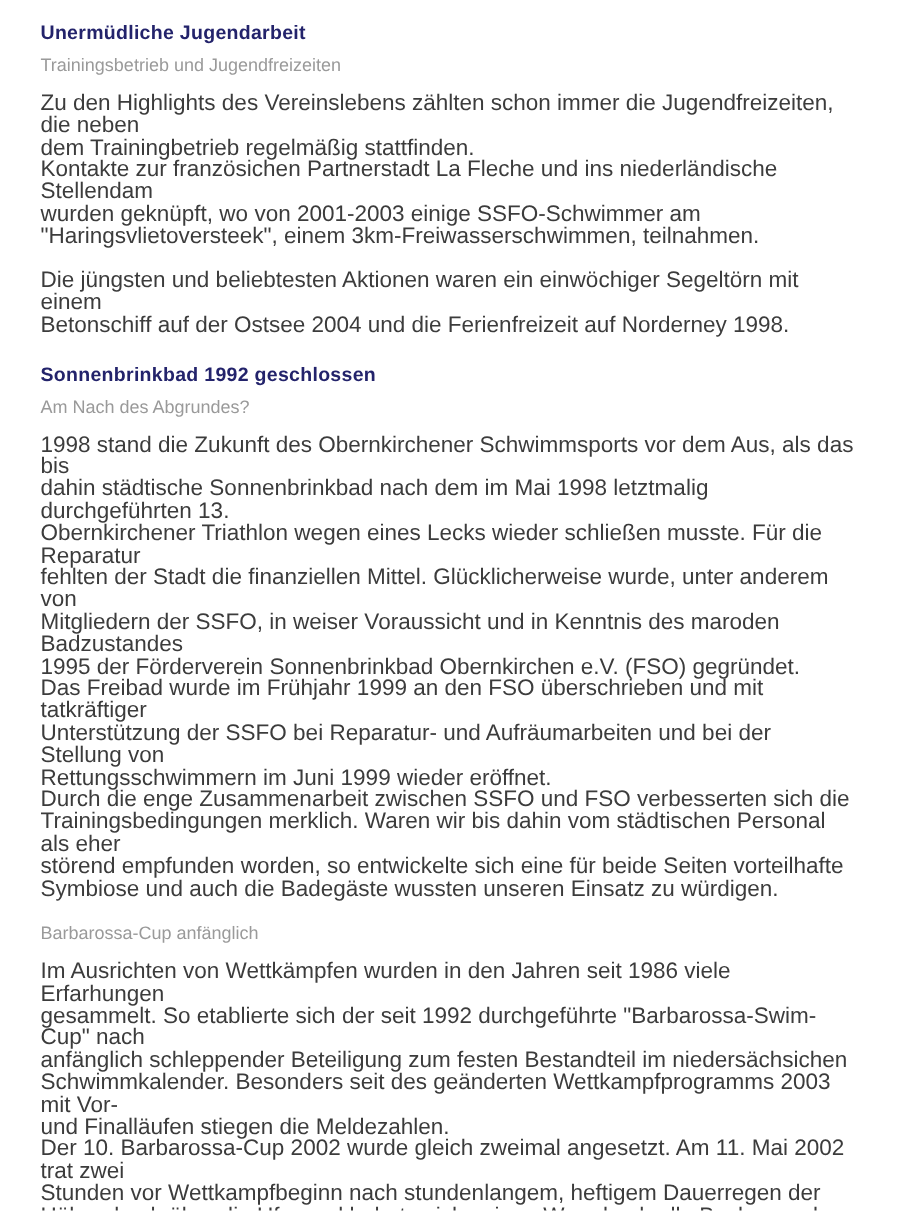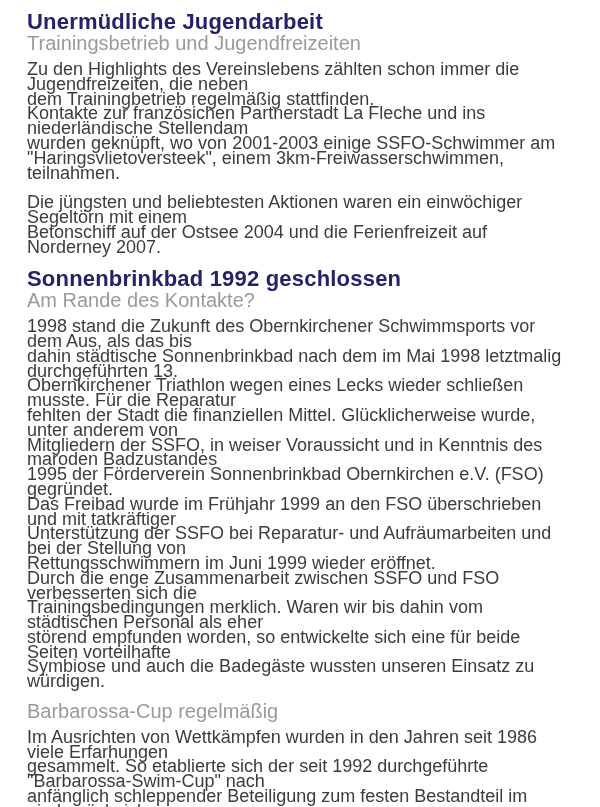--- a/index.html
+++ b/index.html
@@ -13,79 +13,79 @@
   .doc {
     box-sizing: border-box;
     width: 600px;
     padding: 12px 28px 0 27px;
     font-family: "Liberation Sans", sans-serif;
   }
   .sec {
     margin: 0 0 11px 0;
   }
   .sec-heading {
-    font-size: 22px;
+    font-size: 13px;
     line-height: 19px;
     font-weight: bold;
     color: #23236b;
     margin: 0 0 5px 0;
     letter-spacing: 0.2px;
   }
   .sec-subheading {
-    font-size: 20px;
+    font-size: 12px;
     line-height: 15px;
     font-weight: normal;
     color: #9a9a9a;
     margin: 0 0 11px 0;
   }
   .para {
-    font-size: 18px;
+    font-size: 15px;
     line-height: 14.8px;
     color: #3c3c3c;
     white-space: pre-line;
     margin: 0 0 14.8px 0;
   }
 </style>
 </head>
 <body>
 
 <main class="doc">
 
   <section class="sec">
     <h1 class="sec-heading">Unermüdliche Jugendarbeit</h1>
     <h2 class="sec-subheading">Trainingsbetrieb und Jugendfreizeiten</h2>
     <p class="para">Zu den Highlights des Vereinslebens zählten schon immer die Jugendfreizeiten, die neben
 dem Trainingbetrieb regelmäßig stattfinden.
 Kontakte zur französichen Partnerstadt La Fleche und ins niederländische Stellendam
 wurden geknüpft, wo von 2001-2003 einige SSFO-Schwimmer am
 "Haringsvlietoversteek", einem 3km-Freiwasserschwimmen, teilnahmen.</p>
     <p class="para">Die jüngsten und beliebtesten Aktionen waren ein einwöchiger Segeltörn mit einem
-Betonschiff auf der Ostsee 2004 und die Ferienfreizeit auf Norderney 2007.</p>
+Betonschiff auf der Ostsee 2004 und die Ferienfreizeit auf Norderney 1998.</p>
   </section>
 
   <section class="sec">
     <h1 class="sec-heading">Sonnenbrinkbad 1992 geschlossen</h1>
-    <h2 class="sec-subheading">Am Rande des Kontakte?</h2>
+    <h2 class="sec-subheading">Am Nach des Abgrundes?</h2>
     <p class="para">1998 stand die Zukunft des Obernkirchener Schwimmsports vor dem Aus, als das bis
 dahin städtische Sonnenbrinkbad nach dem im Mai 1998 letztmalig durchgeführten 13.
 Obernkirchener Triathlon wegen eines Lecks wieder schließen musste. Für die Reparatur
 fehlten der Stadt die finanziellen Mittel. Glücklicherweise wurde, unter anderem von
 Mitgliedern der SSFO, in weiser Voraussicht und in Kenntnis des maroden Badzustandes
 1995 der Förderverein Sonnenbrinkbad Obernkirchen e.V. (FSO) gegründet.
 Das Freibad wurde im Frühjahr 1999 an den FSO überschrieben und mit tatkräftiger
 Unterstützung der SSFO bei Reparatur- und Aufräumarbeiten und bei der Stellung von
 Rettungsschwimmern im Juni 1999 wieder eröffnet.
 Durch die enge Zusammenarbeit zwischen SSFO und FSO verbesserten sich die
 Trainingsbedingungen merklich. Waren wir bis dahin vom städtischen Personal als eher
 störend empfunden worden, so entwickelte sich eine für beide Seiten vorteilhafte
 Symbiose und auch die Badegäste wussten unseren Einsatz zu würdigen.</p>
   </section>
 
   <section class="sec">
-    <h2 class="sec-subheading">Barbarossa-Cup regelmäßig</h2>
+    <h2 class="sec-subheading">Barbarossa-Cup anfänglich</h2>
     <p class="para">Im Ausrichten von Wettkämpfen wurden in den Jahren seit 1986 viele Erfarhungen
 gesammelt. So etablierte sich der seit 1992 durchgeführte "Barbarossa-Swim-Cup" nach
 anfänglich schleppender Beteiligung zum festen Bestandteil im niedersächsichen
 Schwimmkalender. Besonders seit des geänderten Wettkampfprogramms 2003 mit Vor-
 und Finalläufen stiegen die Meldezahlen.
 Der 10. Barbarossa-Cup 2002 wurde gleich zweimal angesetzt. Am 11. Mai 2002 trat zwei
 Stunden vor Wettkampfbeginn nach stundenlangem, heftigem Dauerregen der
 Hühnerbach über die Ufer und bahnte sich seinen Weg durch alle Becken und den
 Technikkeller des Betriebsgebäudes. Bereits zum Wettkampf angereiste Schwimmer
 versuchten das Schlimmste zu verhinder, konnten aber nur hilflos der Überschwemmung

